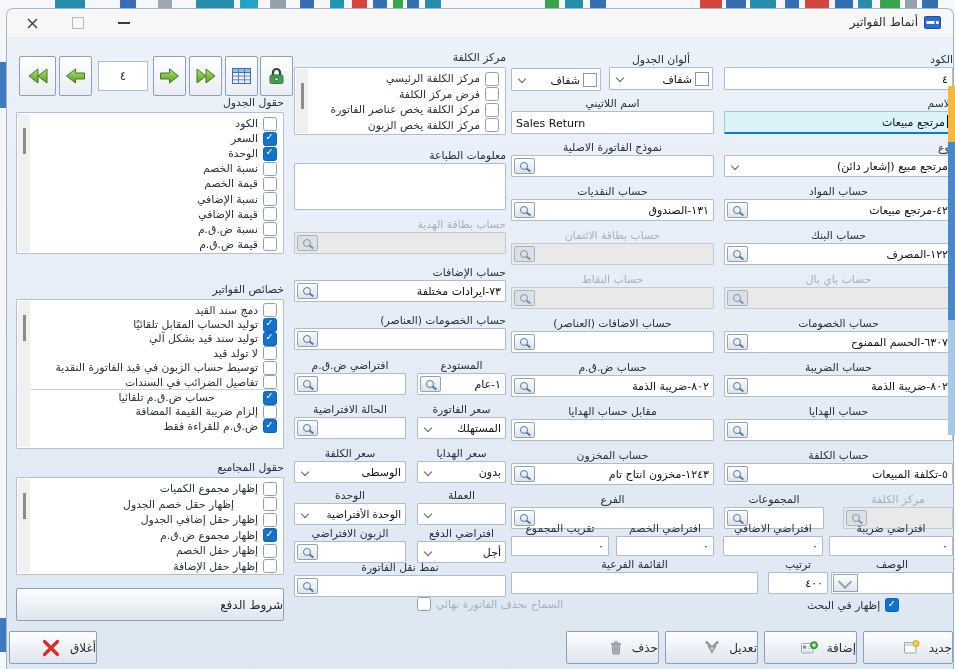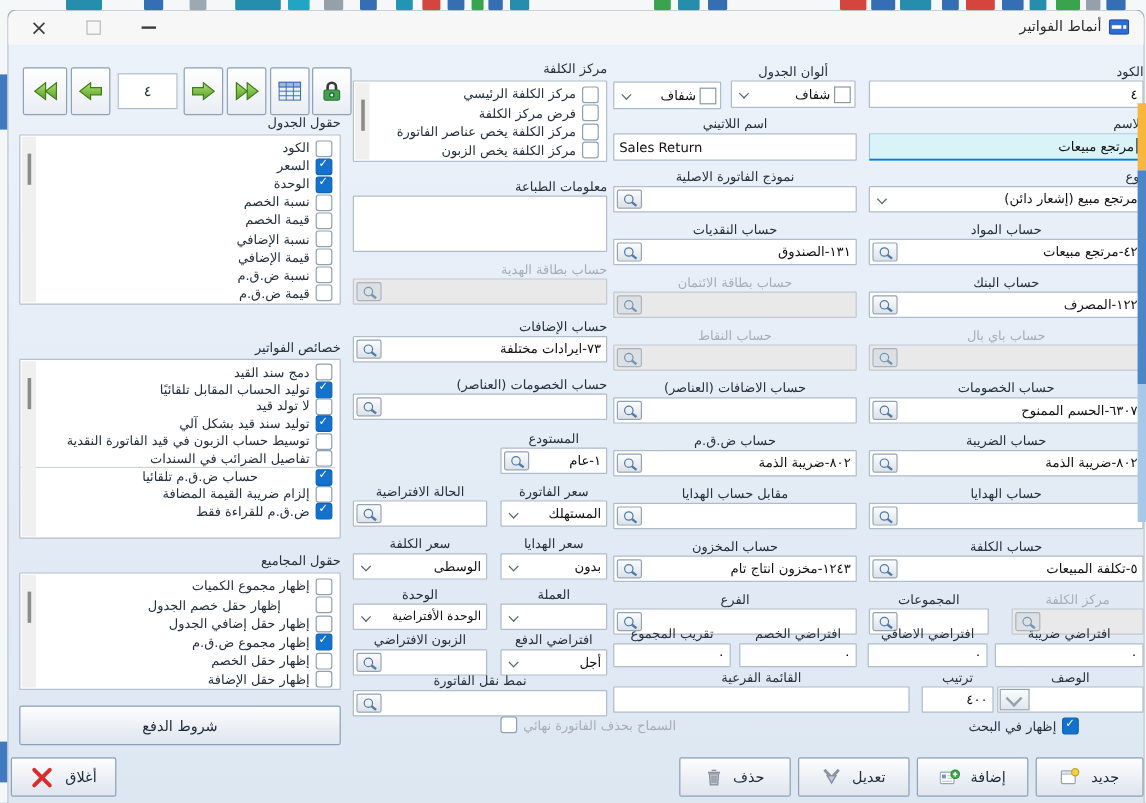--- a/index.html
+++ b/index.html
@@ -61,21 +61,21 @@
   .ltxt{font-size:10.8px;white-space:nowrap}
   .vstrip{position:absolute;left:1px;top:1px;bottom:1px;width:12px;background:#f0f0f0}
   .vthumb{position:absolute;left:5px;top:14px;width:2.5px;height:26px;background:#8c8c8c}
   .glabel{position:absolute;font-size:10.8px;text-align:right;white-space:nowrap}
   
   .tbtn{position:absolute;top:47px;height:40px;border:1px solid #8fa1b5;border-radius:2px;
         background:linear-gradient(#ffffff,#e9edf3);display:flex;align-items:center;justify-content:center;padding:0}
   .navfield{position:absolute;top:52px;height:28px;border:1px solid #afbcc9;background:#fff;text-align:center;line-height:28px;font-size:12px}
   
   .abtn{position:absolute;height:33px;border:1px solid #8ea0b5;border-radius:2px;
-        background:linear-gradient(#fcfdfe,#dfe5ee);display:flex;align-items:center;justify-content:center;
+        background:linear-gradient(#fcfdfe,#dfe5ee);display:flex;align-items:center;justify-content:flex-start;
         gap:9px;font-family:inherit;font-size:12px;color:#1d2935;padding:0}
   .standalone-cb{position:absolute;display:flex;align-items:center;gap:5px}
 </style>
 </head>
 <body>
 
 <div class="topstrip">
   <i class="blob" style="left:55px;width:30px;background:#1b87a8"></i>
     <i class="blob" style="left:120px;width:16px;background:#2b66b0"></i>
   <i class="blob" style="left:158px;width:14px;background:#98a4ae"></i>
@@ -226,26 +226,26 @@
   <div class="listbox" style="left:9px;top:290px;width:268px;height:150px">
       <div class="lrow" style="height: 14.4px;">
         <span class="cb off"></span>
         <span class="ltxt">دمج سند القيد</span>
       </div>
       <div class="lrow" style="height: 14.4px;">
         <span class="cb on"></span>
         <span class="ltxt">توليد الحساب المقابل تلقائيًا</span>
       </div>
       <div class="lrow" style="height: 14.4px;">
-        <span class="cb off"></span>
-        <span class="ltxt">لا تولد قيد</span>
-      </div>
-      <div class="lrow" style="height: 14.4px;">
         <span class="cb on"></span>
         <span class="ltxt">توليد سند قيد بشكل آلي</span>
+      </div>
+      <div class="lrow" style="height: 14.4px;">
+        <span class="cb off"></span>
+        <span class="ltxt">لا تولد قيد</span>
       </div>
       <div class="lrow" style="height: 14.4px;">
         <span class="cb off"></span>
         <span class="ltxt">توسيط حساب الزبون في قيد الفاتورة النقدية</span>
       </div>
       <div class="lrow" style="height: 14.4px;">
         <span class="cb off"></span>
         <span class="ltxt">تفاصيل الضرائب في السندات</span>
       </div>
       <div class="lrow sep" style="height: 14.4px; gap: 48px;">
@@ -350,20 +350,27 @@
         <span class="mag"></span>
         <span class="val"></span>
       </div>
   </div>
 
   <div class="fld" style="left:410px;top:350px;width:89px">
     <div class="lbl c">المستودع</div>
     <div class="box">
         <span class="mag"></span>
         <span class="val">١-عام</span>
+      </div>
+  </div>
+  <div class="fld" style="left:287px;top:350px;width:112px">
+    <div class="lbl c">افتراضي ض.ق.م</div>
+    <div class="box">
+        <span class="mag"></span>
+        <span class="val"></span>
       </div>
   </div>
 
   <div class="fld" style="left:410px;top:394px;width:89px">
     <div class="lbl c">سعر الفاتورة</div>
     <div class="box combo">
         <span class="car"></span>
         <span class="val">المستهلك</span>
       </div>
   </div>

